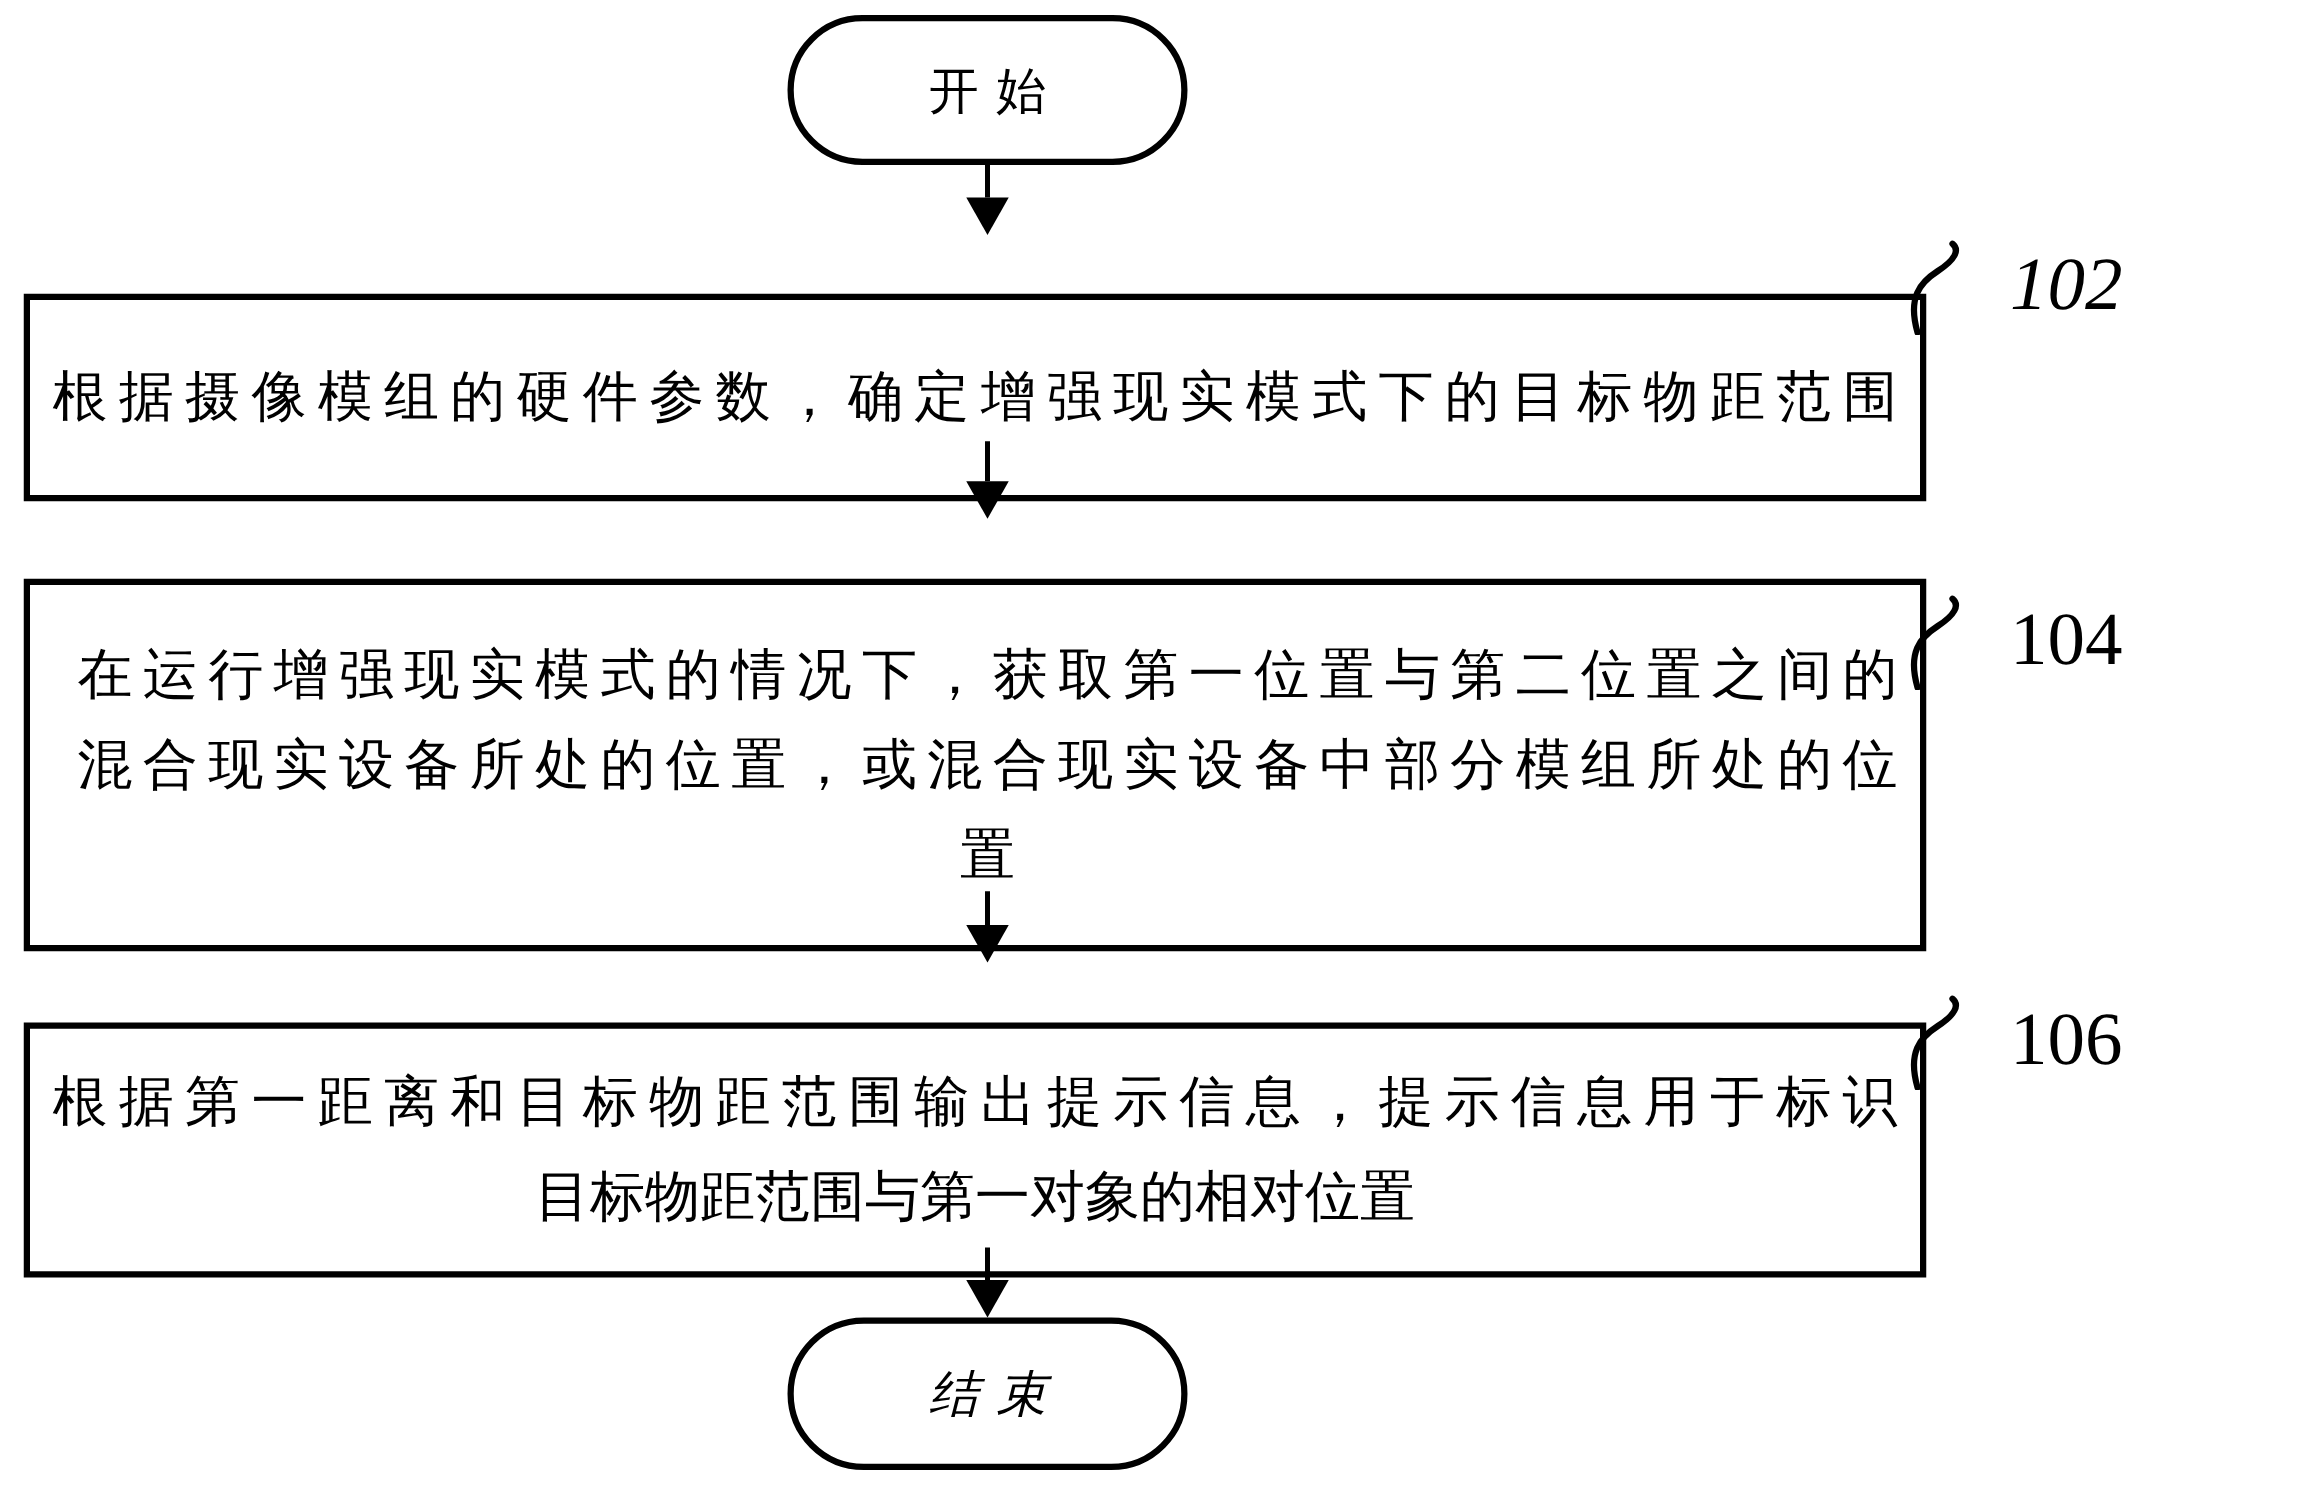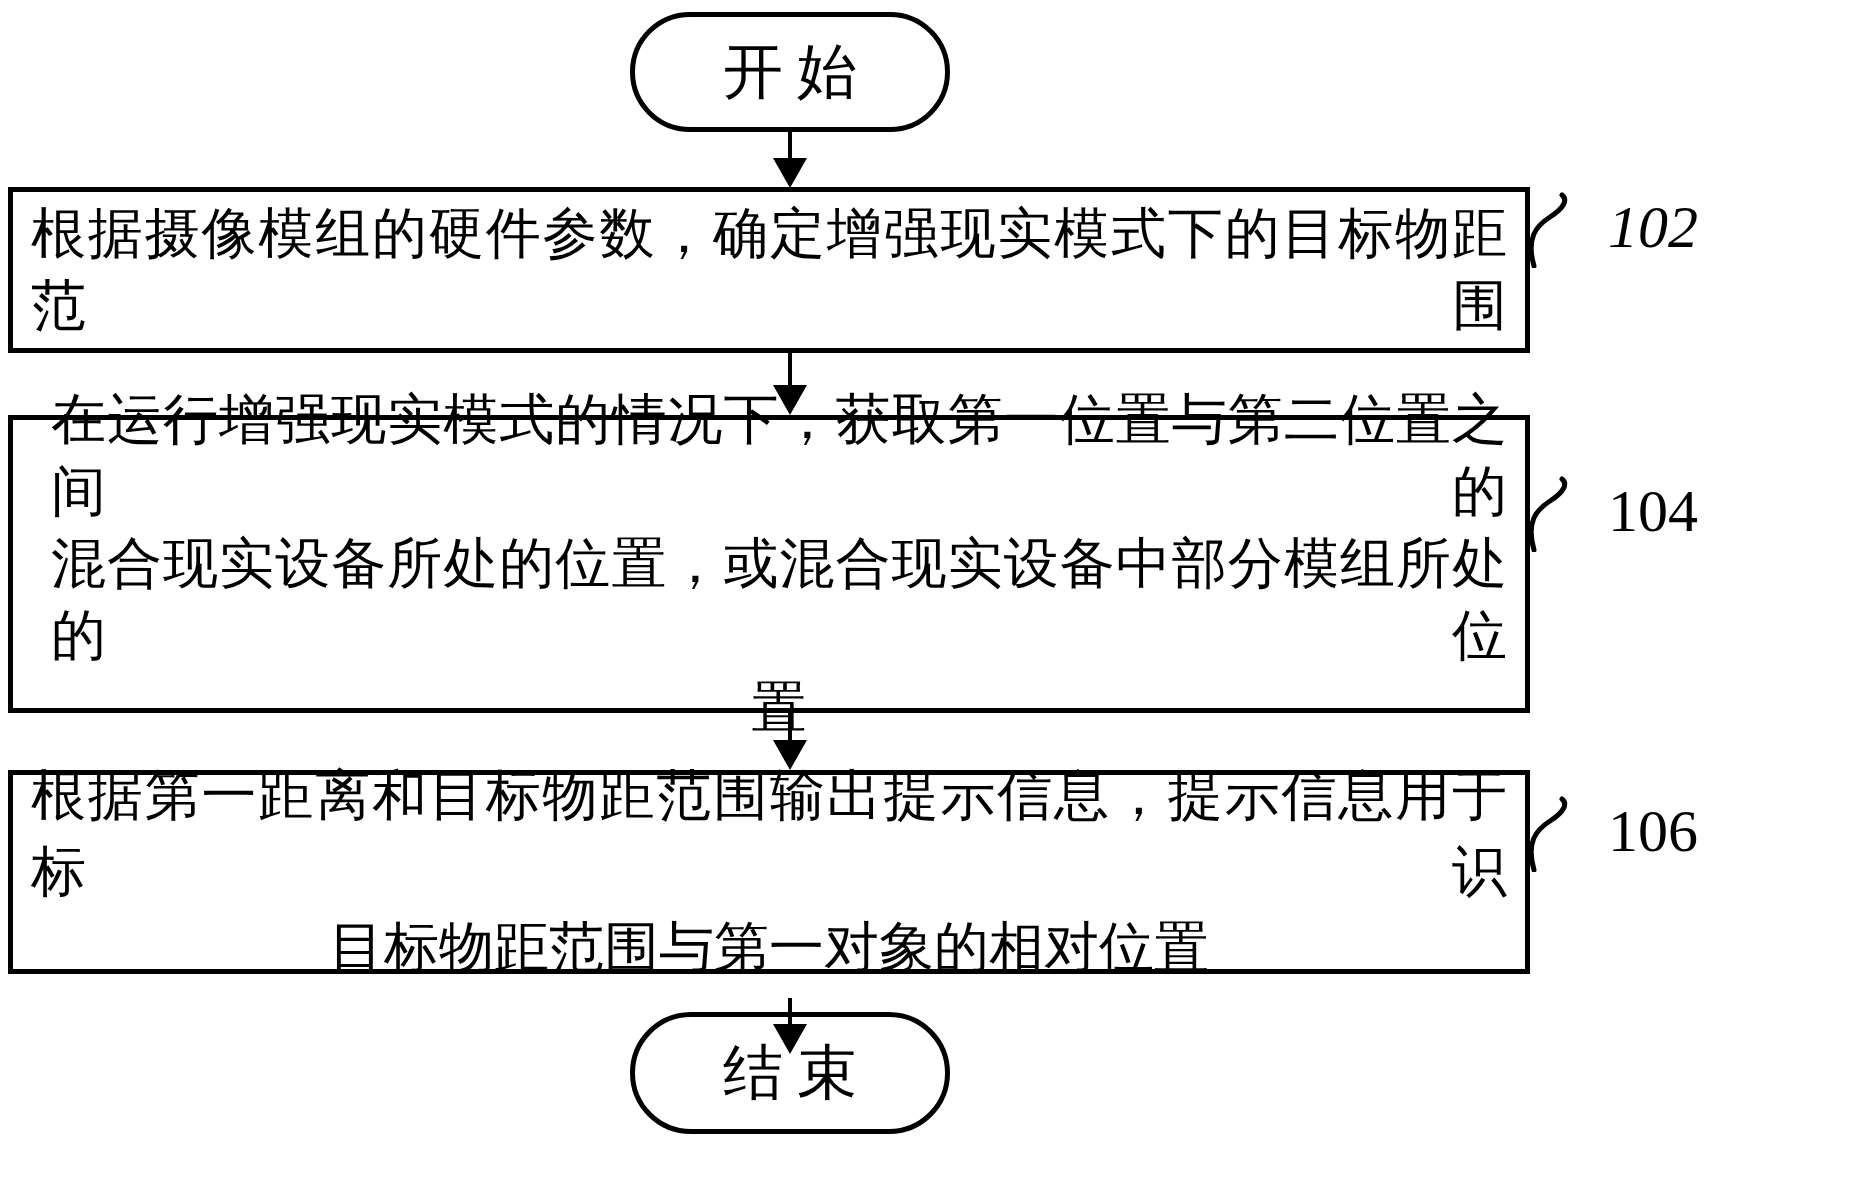--- a/index.html
+++ b/index.html
@@ -16,35 +16,36 @@
     overflow:hidden;
   }
   
   .terminal{
     position:absolute;
     left:630px;width:320px;height:120px;
     box-sizing:border-box;
     border:5px solid var(--line-color);
     border-radius:62px;
     display:flex;align-items:center;justify-content:center;
-    font-size:60px;
+    font-size:40px;
     letter-spacing:14px;
     text-indent:14px;
   }
   .terminal.start{top:12px;}
-  .terminal.end{top:1012px;height:122px;}
+  .terminal.end{top:1054px;height:122px;font-style:italic;}
   
   .process{
     position:absolute;
-    left:8px;width:1522px;
+    left:19px;width:1522px;
     box-sizing:border-box;
     border:5px solid var(--line-color);
     display:flex;flex-direction:column;justify-content:center;
-    font-size:55px;
+    font-size:44px;
     padding:0 18px;
+    margin-top:48px;
   }
   .process .line{width:100%;line-height:72px;}
   .process .line.fill{text-align:justify;text-align-last:justify;}
   .process .line.center{text-align:center;text-align-last:center;}
   .box-102{top:187px;height:166px;}
   .box-104{top:415px;height:298px;padding-left:38px;}
   .box-106{top:770px;height:204px;}
   .box-106 .line{line-height:76px;}
   
   .arrow{

